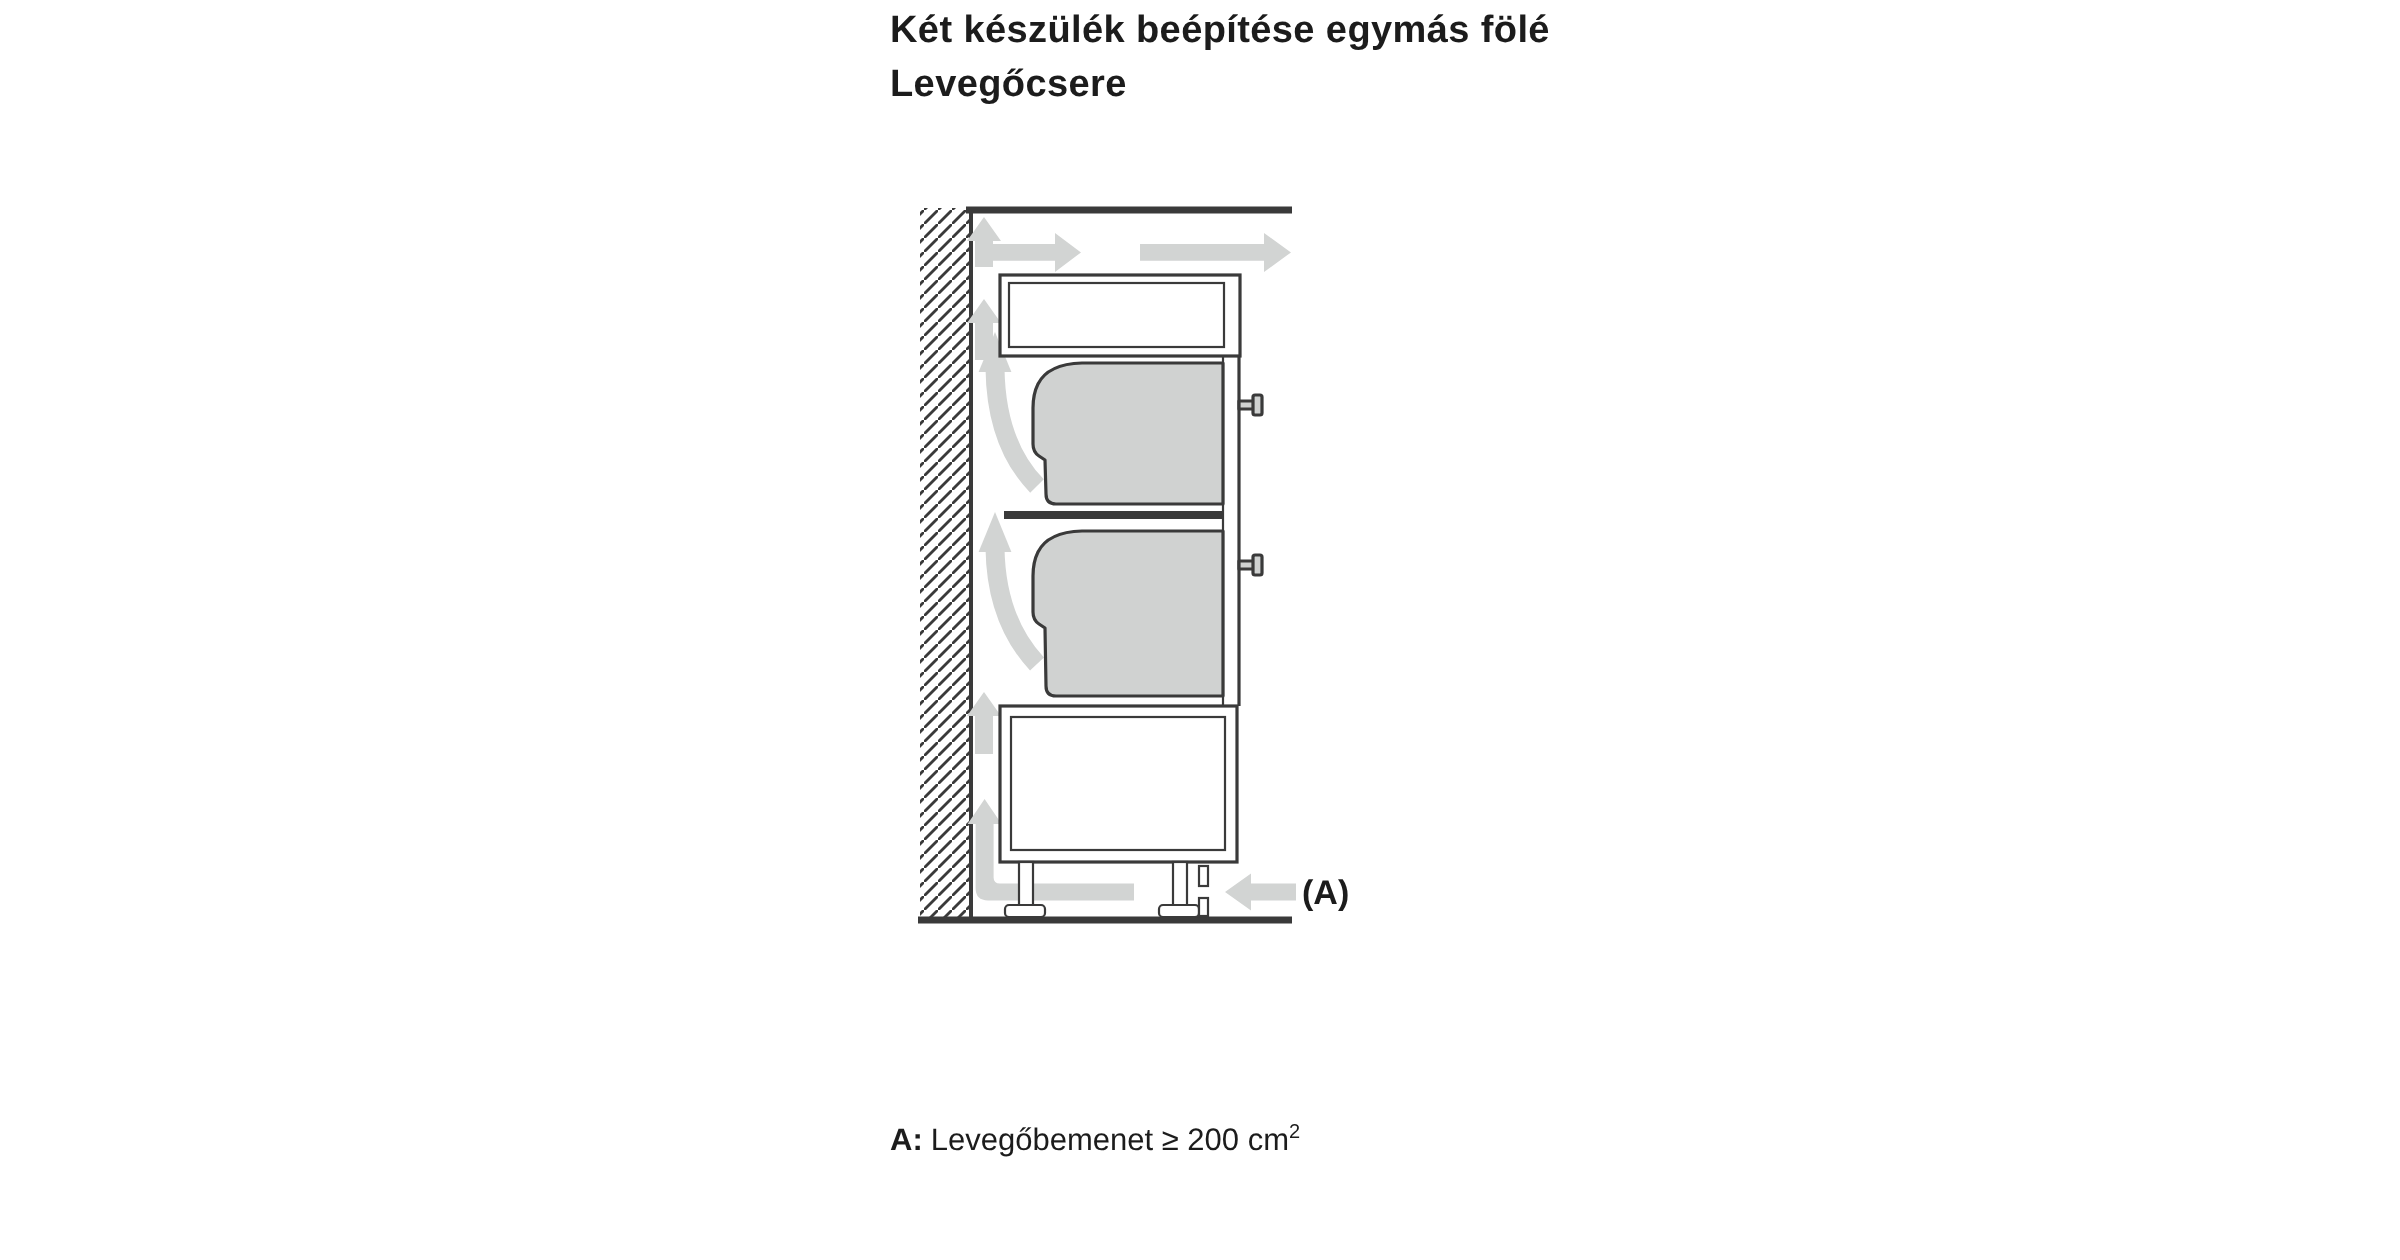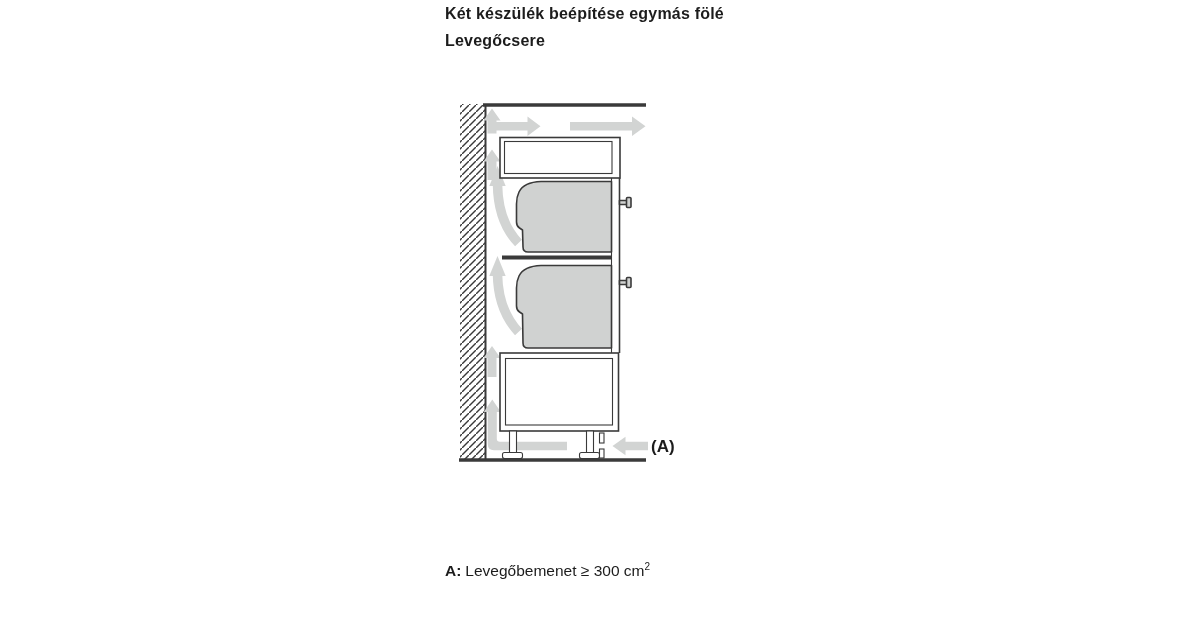--- a/index.html
+++ b/index.html
@@ -9,21 +9,21 @@
     --appliance-fill:#d0d2d1;
     --arrow-fill:#d2d4d3;
   }
   html,body{margin:0;padding:0;}
   body{
     width:1200px;height:630px;position:relative;overflow:hidden;
     background:var(--background);
     font-family:"Liberation Sans",sans-serif;color:var(--text);
   }
   .heading{
-    position:absolute;left:445px;font-size:16px;font-weight:bold;
+    position:absolute;left:445px;font-size:19px;font-weight:bold;
     letter-spacing:.2px;white-space:nowrap;
   }
   .heading.title{top:5px;}
   .heading.subtitle{top:32px;text-align:right;}
   .diagram{position:absolute;left:450px;top:95px;}
   .caption{
     position:absolute;left:445px;top:562px;font-size:15.5px;white-space:nowrap;
   }
   .caption .prefix{font-weight:bold;}
   .caption .body{margin-left:4px;}
@@ -108,14 +108,14 @@
     <rect class="boxin" x="586.5" y="431" width="7" height="22" stroke-width="1.4"></rect>
     <rect class="boxin" x="579.5" y="452.5" width="20" height="6" rx="2" stroke-width="1.4"></rect>
   </g>
   <rect class="boxin" x="599.5" y="433" width="4.5" height="10"></rect>
   <rect class="boxin" x="599.5" y="449" width="4.5" height="9"></rect>
 
   <text class="inlet-label" x="651" y="452">(A)</text>
 </svg>
 
 <div class="caption">
-  <span class="prefix">A:</span><span class="body">Levegőbemenet ≥ 300 cm</span><sup>2</sup>
+  <span class="prefix">A:</span><span class="body">Levegőbemenet ≥ 200 cm</span><sup>2</sup>
 </div>
 
 </body></html>

